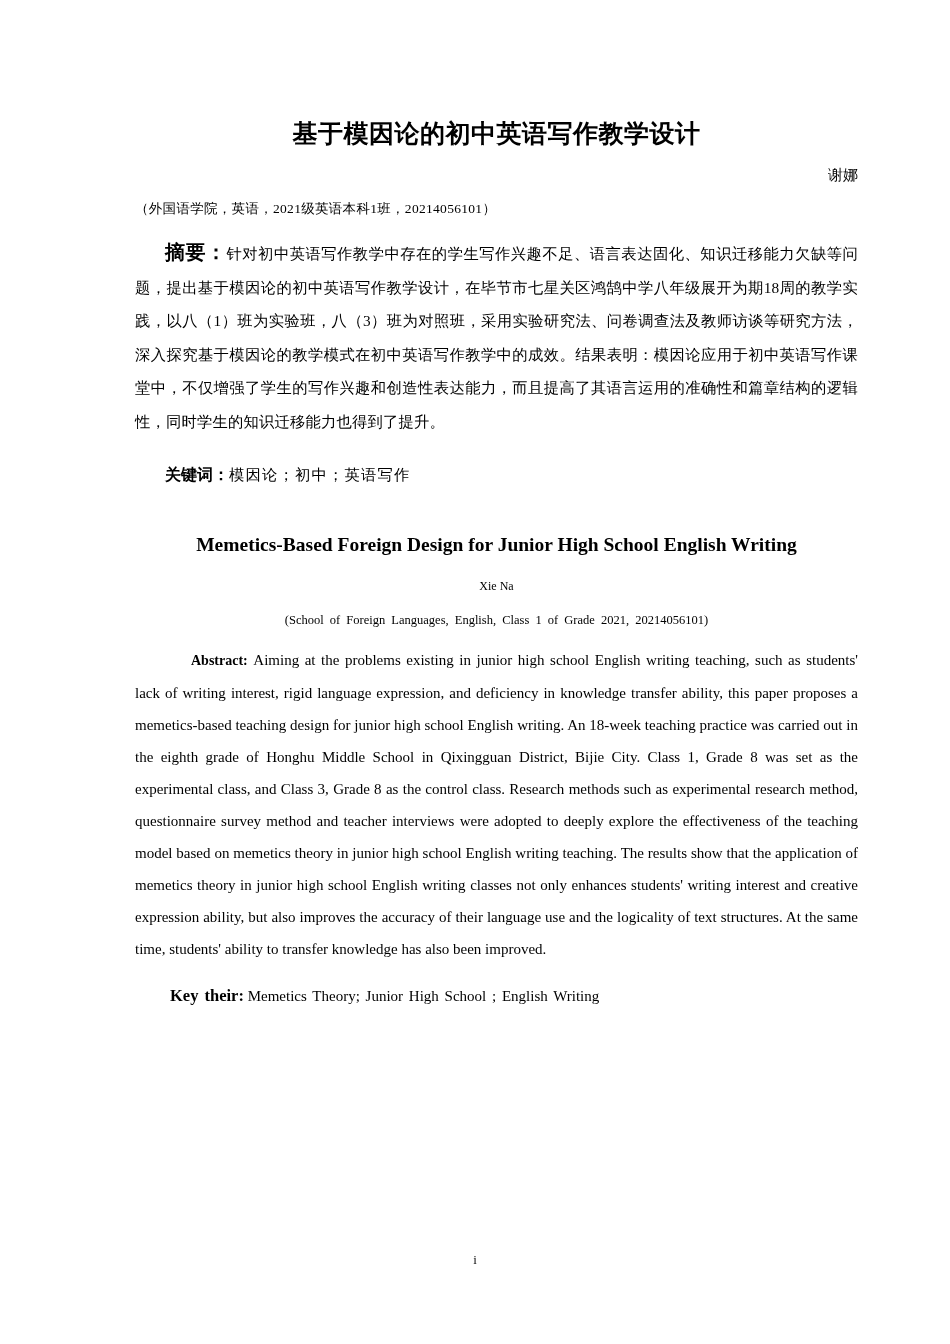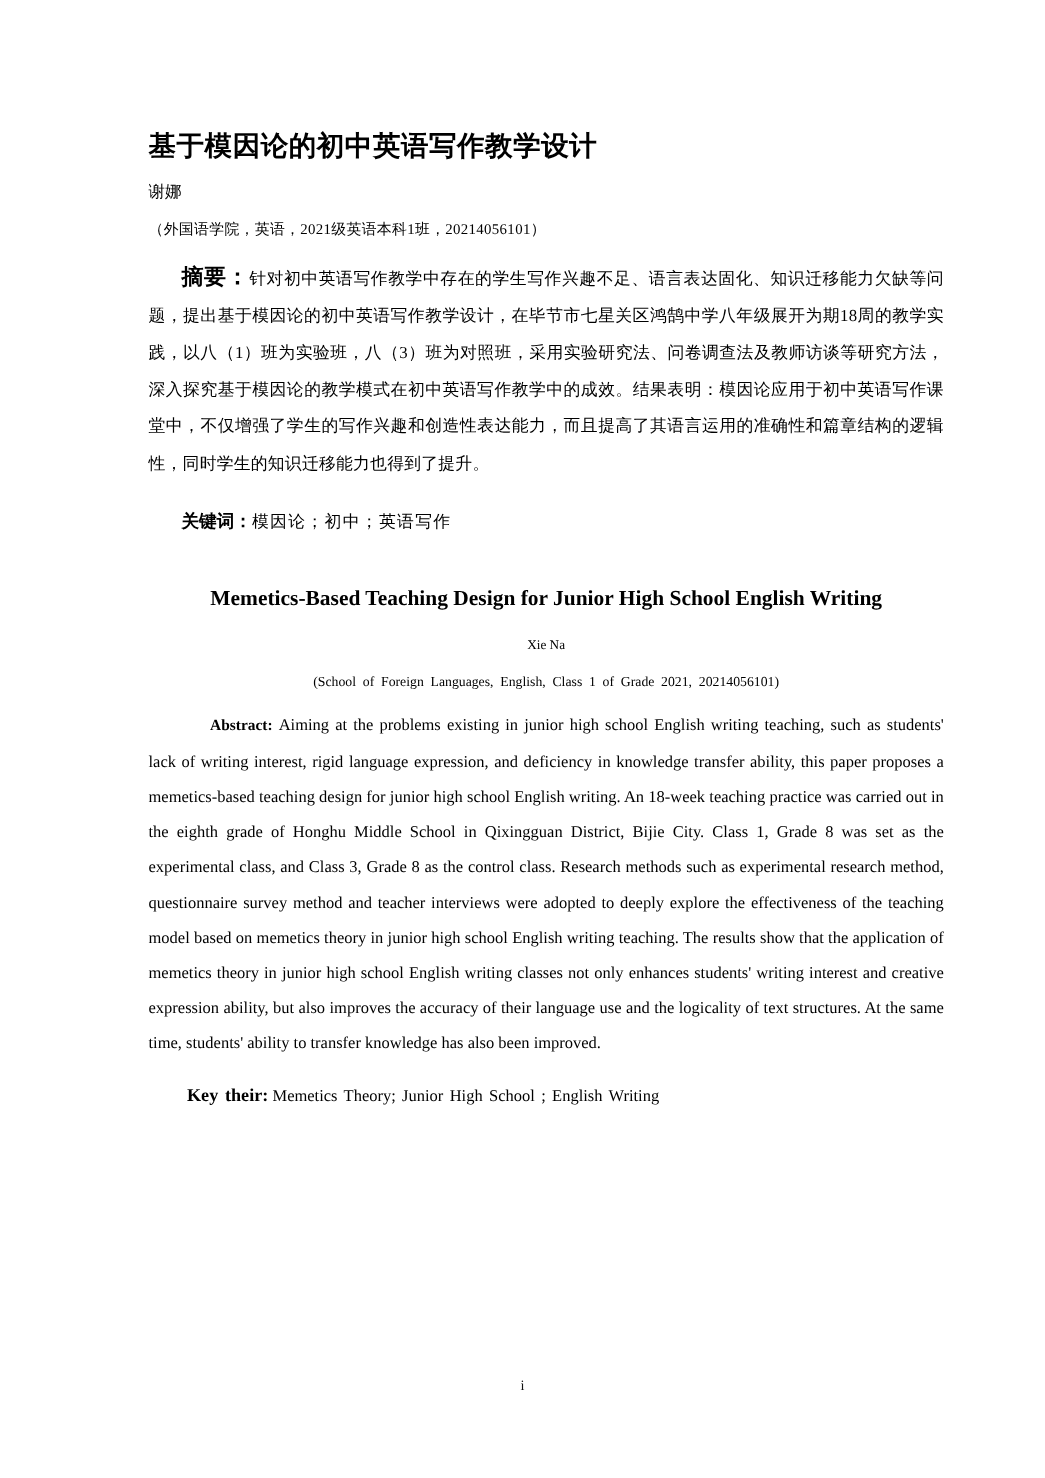--- a/index.html
+++ b/index.html
@@ -22,29 +22,30 @@
   }
   .content {
     position: absolute;
     left: 135px;
     top: 0;
     width: 723px;
   }
 
   
   .cn-title {
+    text-align: center;
     font-family: "Liberation Sans", "DejaVu Sans", sans-serif;
     font-weight: bold;
     font-size: 25px;
     letter-spacing: 0.5px;
     line-height: 1.25;
     margin-top: 118px;
   }
   .cn-author {
-    text-align: left;
+    text-align: right;
     font-size: 15px;
     line-height: 1.3;
     margin-top: 11px;
   }
   .cn-affil {
     text-align: left;
     font-size: 13.5px;
     line-height: 1.3;
     margin-top: 14px;
     letter-spacing: 0.3px;
@@ -159,21 +160,21 @@
     <div class="cn-affil">（外国语学院，英语，2021级英语本科1班，20214056101）</div>
 
     <p class="cn-abstract">
       <span class="lead">摘要：</span><span>针对初中英语写作教学中存在的学生写作兴趣不足、语言表达固化、知识迁移能力欠缺等问题，提出基于模因论的初中英语写作教学设计，在毕节市七星关区鸿鹄中学八年级展开为期18周的教学实践，以八（1）班为实验班，八（3）班为对照班，采用实验研究法、问卷调查法及教师访谈等研究方法，深入探究基于模因论的教学模式在初中英语写作教学中的成效。结果表明：模因论应用于初中英语写作课堂中，不仅增强了学生的写作兴趣和创造性表达能力，而且提高了其语言运用的准确性和篇章结构的逻辑性，同时学生的知识迁移能力也得到了提升。</span>
     </p>
 
     <p class="cn-keywords">
       <span class="lead">关键词：</span><span class="kw">模因论；初中；英语写作</span>
     </p>
 
-    <h2 class="en-title">Memetics-Based Teaching Design for Junior High School English Writing</h2>
+    <h2 class="en-title">Memetics-Based Foreign Design for Junior High School English Writing</h2>
 
     <div class="en-author">Xie Na</div>
 
     <div class="en-affil">(School of Foreign Languages, English, Class 1 of Grade 2021, 20214056101)</div>
 
     <p class="en-abstract">
       <span class="lead">Abstract:</span>&nbsp;<span>Aiming at the problems existing in junior high school English writing teaching, such as students' lack of writing interest, rigid language expression, and deficiency in knowledge transfer ability, this paper proposes a memetics-based teaching design for junior high school English writing. An 18-week teaching practice was carried out in the eighth grade of Honghu Middle School in Qixingguan District, Bijie City. Class 1, Grade 8 was set as the experimental class, and Class 3, Grade 8 as the control class. Research methods such as experimental research method, questionnaire survey method and teacher interviews were adopted to deeply explore the effectiveness of the teaching model based on memetics theory in junior high school English writing teaching. The results show that the application of memetics theory in junior high school English writing classes not only enhances students' writing interest and creative expression ability, but also improves the accuracy of their language use and the logicality of text structures. At the same time, students' ability to transfer knowledge has also been improved.</span>
     </p>
 
     <p class="en-keywords">

